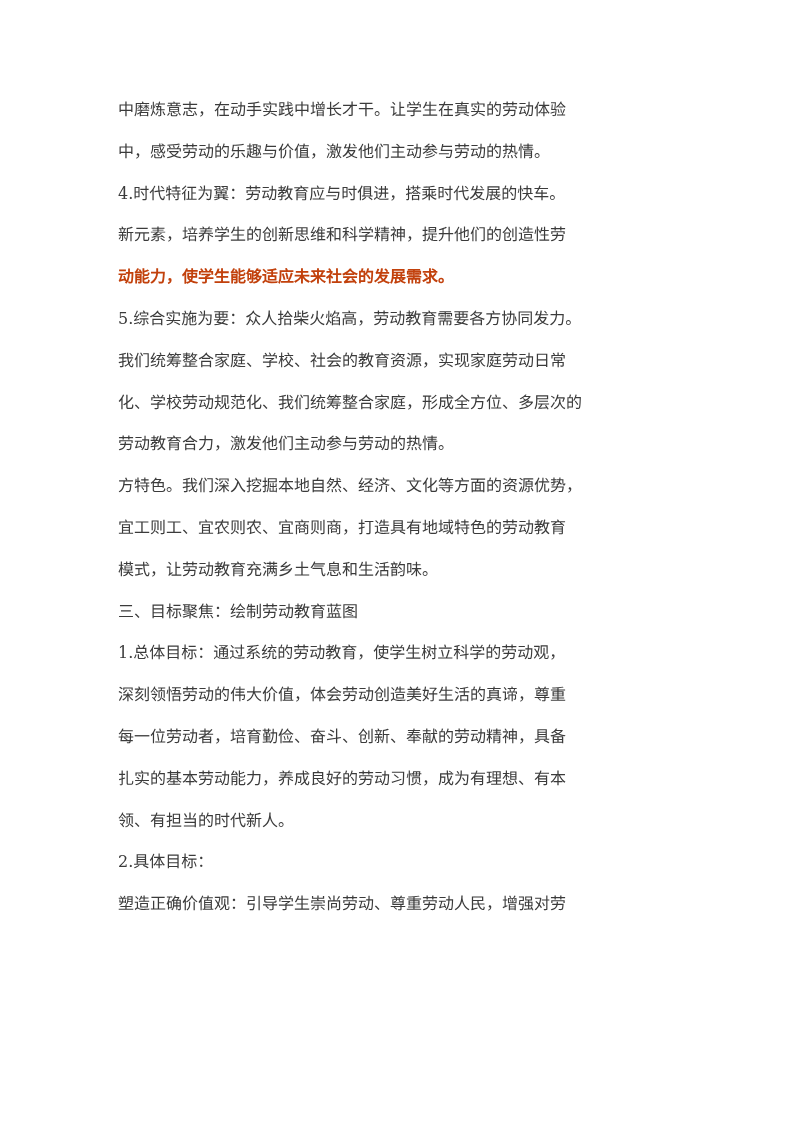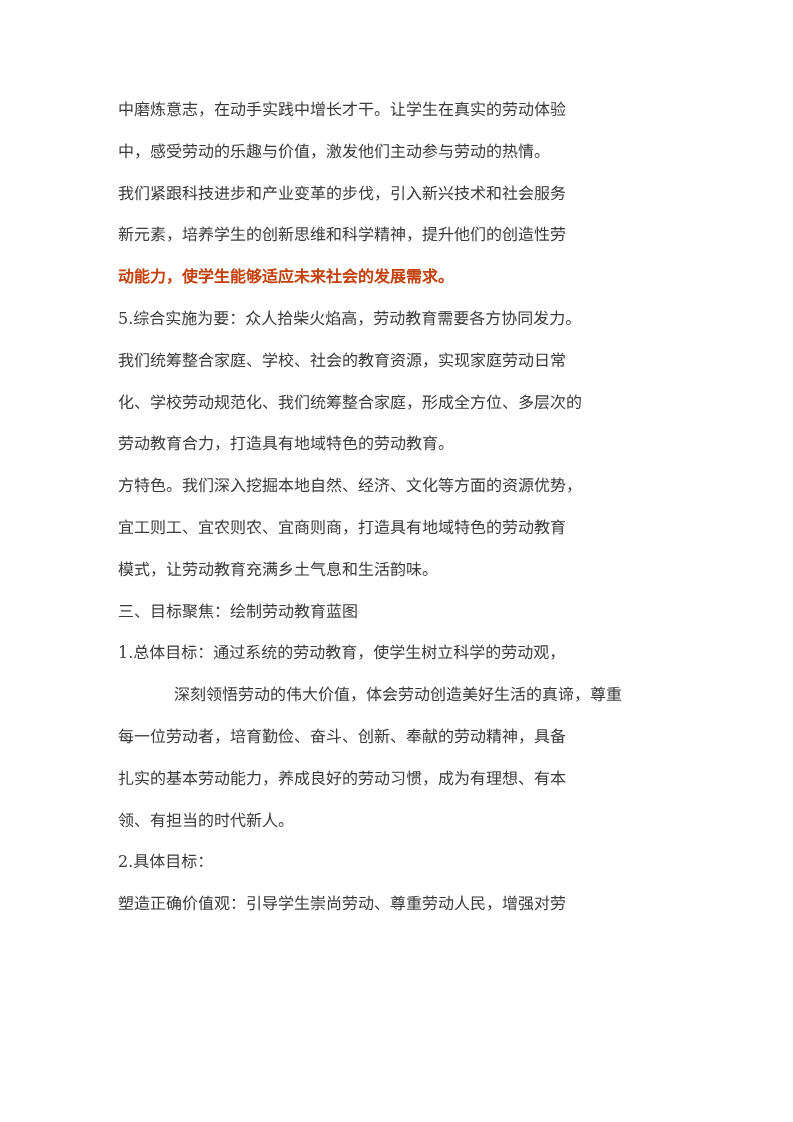--- a/index.html
+++ b/index.html
@@ -32,32 +32,32 @@
     text-rendering: optimizeLegibility;
   }
 </style>
 </head>
 <body>
 
 <div class="page" style="background: rgb(255, 255, 255);">
   <div class="doc-body">
       <div class="line" style="color: rgb(59, 59, 59);">中磨炼意志，在动手实践中增长才干。让学生在真实的劳动体验</div>
       <div class="line" style="color: rgb(59, 59, 59);">中，感受劳动的乐趣与价值，激发他们主动参与劳动的热情。</div>
-      <div class="line" style="color: rgb(59, 59, 59);">我们紧跟科技进步和产业变革的步伐，引入新兴技术和社会服务</div>
+      <div class="line" style="color: rgb(59, 59, 59);">4.时代特征为翼：劳动教育应与时俱进，搭乘时代发展的快车。</div>
       <div class="line" style="color: rgb(59, 59, 59);">新元素，培养学生的创新思维和科学精神，提升他们的创造性劳</div>
       <div class="line" style="color: #c2410c; font-weight: bold;">动能力，使学生能够适应未来社会的发展需求。</div>
       <div class="line" style="color: rgb(59, 59, 59);">5.综合实施为要：众人拾柴火焰高，劳动教育需要各方协同发力。</div>
       <div class="line" style="color: rgb(59, 59, 59);">我们统筹整合家庭、学校、社会的教育资源，实现家庭劳动日常</div>
       <div class="line" style="color: rgb(59, 59, 59);">化、学校劳动规范化、我们统筹整合家庭，形成全方位、多层次的</div>
-      <div class="line" style="color: rgb(59, 59, 59);">劳动教育合力，打造具有地域特色的劳动教育。</div>
+      <div class="line" style="color: rgb(59, 59, 59);">劳动教育合力，激发他们主动参与劳动的热情。</div>
       <div class="line" style="color: rgb(59, 59, 59);">方特色。我们深入挖掘本地自然、经济、文化等方面的资源优势，</div>
       <div class="line" style="color: rgb(59, 59, 59);">宜工则工、宜农则农、宜商则商，打造具有地域特色的劳动教育</div>
       <div class="line" style="color: rgb(59, 59, 59);">模式，让劳动教育充满乡土气息和生活韵味。</div>
       <div class="line" style="color: rgb(59, 59, 59);">三、目标聚焦：绘制劳动教育蓝图</div>
       <div class="line" style="color: rgb(59, 59, 59);">1.总体目标：通过系统的劳动教育，使学生树立科学的劳动观，</div>
-      <div class="line" style="color: rgb(59, 59, 59); text-align: center;">深刻领悟劳动的伟大价值，体会劳动创造美好生活的真谛，尊重</div>
+      <div class="line" style="color: rgb(59, 59, 59);">深刻领悟劳动的伟大价值，体会劳动创造美好生活的真谛，尊重</div>
       <div class="line" style="color: rgb(59, 59, 59); font-family: Liberation Serif, serif;">每一位劳动者，培育勤俭、奋斗、创新、奉献的劳动精神，具备</div>
       <div class="line" style="color: rgb(59, 59, 59);">扎实的基本劳动能力，养成良好的劳动习惯，成为有理想、有本</div>
       <div class="line" style="color: rgb(59, 59, 59);">领、有担当的时代新人。</div>
       <div class="line" style="color: rgb(59, 59, 59);">2.具体目标：</div>
       <div class="line" style="color: rgb(59, 59, 59);">塑造正确价值观：引导学生崇尚劳动、尊重劳动人民，增强对劳</div>
     </div>
 </div>
 
 </body></html>

